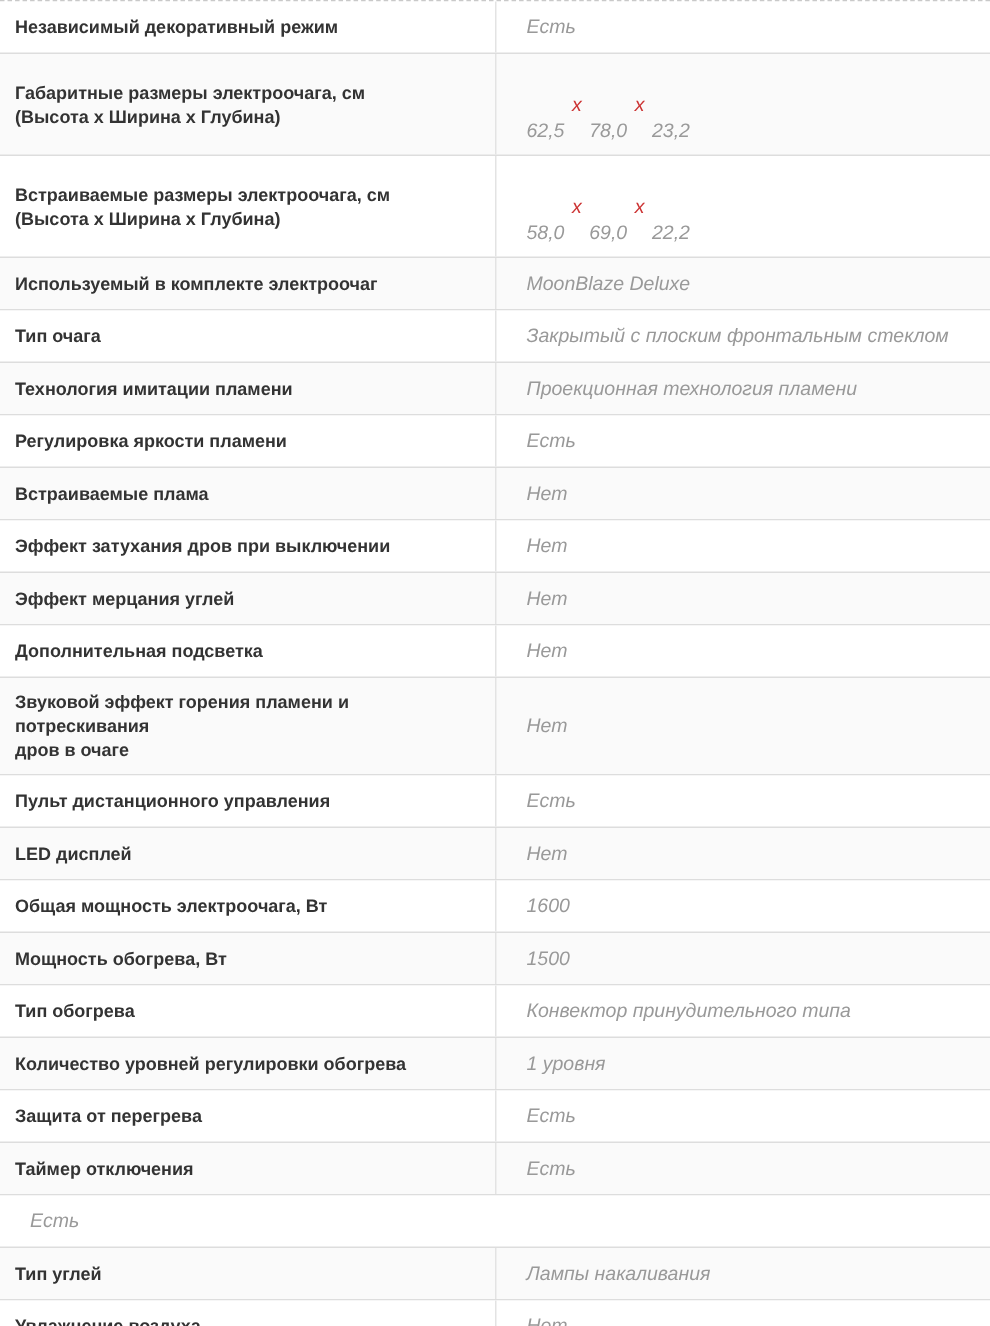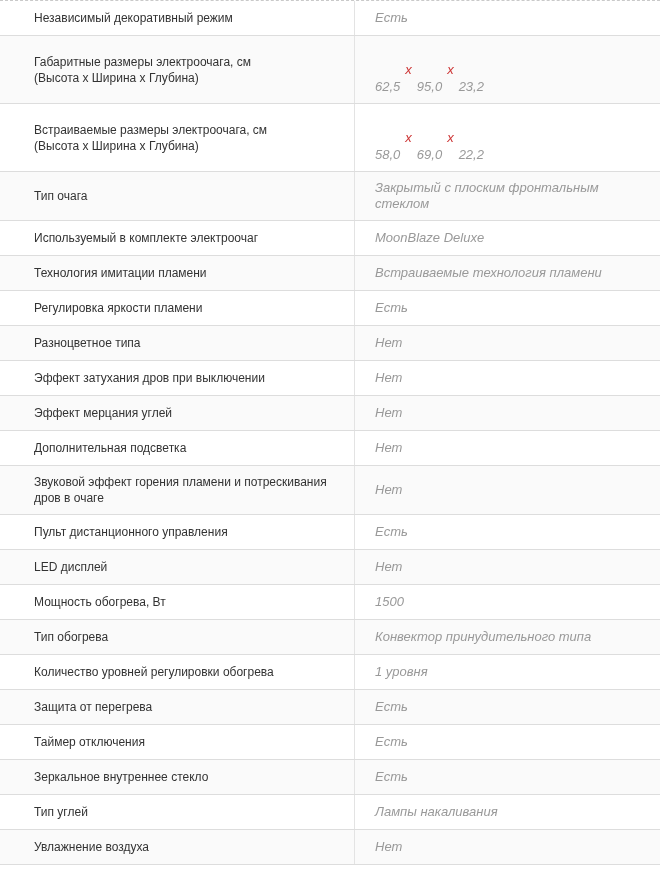--- a/index.html
+++ b/index.html
@@ -34,26 +34,25 @@
   }
   .spec-row:nth-child(even){
     background:var(--row-stripe);
   }
   .spec-label{
     width:331px;
     box-sizing:border-box;
     border-right:1px solid var(--column-divider);
     padding:8px 16px 8px 10px;
     font-size:12px;
-    font-weight:normal;
+    font-weight:bold;
     color:var(--label-text);
     line-height:16px;
     display:flex;
     align-items:center;
-    margin-left:24px;
   }
   .spec-value{
     flex:1;
     box-sizing:border-box;
     padding:8px 10px 8px 20px;
     font-size:13px;
     color:var(--value-text);
     line-height:16px;
     display:flex;
     align-items:center;
@@ -80,64 +79,64 @@
         </div>
         <div class="spec-value">Есть</div>
       </div>
       <div class="spec-row">
         <div class="spec-label">
           <span><span>Габаритные размеры электроочага, см</span><br><span>(Высота х Ширина х Глубина)</span></span>
         </div>
         <div class="spec-value">
           <span class="dim-part">62,5</span>
           <span class="dim-x">x</span>
-          <span class="dim-part">95,0</span>
+          <span class="dim-part">78,0</span>
           <span class="dim-x">x</span>
           <span class="dim-part">23,2</span>
         </div>
       </div>
       <div class="spec-row">
         <div class="spec-label">
           <span><span>Встраиваемые размеры электроочага, см</span><br><span>(Высота х Ширина х Глубина)</span></span>
         </div>
         <div class="spec-value">
           <span class="dim-part">58,0</span>
           <span class="dim-x">x</span>
           <span class="dim-part">69,0</span>
           <span class="dim-x">x</span>
           <span class="dim-part">22,2</span>
         </div>
       </div>
       <div class="spec-row">
         <div class="spec-label">
+          <span><span>Используемый в комплекте электроочаг</span></span>
+        </div>
+        <div class="spec-value">MoonBlaze Deluxe</div>
+      </div>
+      <div class="spec-row">
+        <div class="spec-label">
           <span><span>Тип очага</span></span>
         </div>
         <div class="spec-value">Закрытый с плоским фронтальным стеклом</div>
       </div>
       <div class="spec-row">
         <div class="spec-label">
-          <span><span>Используемый в комплекте электроочаг</span></span>
-        </div>
-        <div class="spec-value">MoonBlaze Deluxe</div>
-      </div>
-      <div class="spec-row">
-        <div class="spec-label">
           <span><span>Технология имитации пламени</span></span>
         </div>
-        <div class="spec-value">Встраиваемые технология пламени</div>
+        <div class="spec-value">Проекционная технология пламени</div>
       </div>
       <div class="spec-row">
         <div class="spec-label">
           <span><span>Регулировка яркости пламени</span></span>
         </div>
         <div class="spec-value">Есть</div>
       </div>
       <div class="spec-row">
         <div class="spec-label">
-          <span><span>Разноцветное типа</span></span>
+          <span><span>Встраиваемые плама</span></span>
         </div>
         <div class="spec-value">Нет</div>
       </div>
       <div class="spec-row">
         <div class="spec-label">
           <span><span>Эффект затухания дров при выключении</span></span>
         </div>
         <div class="spec-value">Нет</div>
       </div>
       <div class="spec-row">
@@ -165,20 +164,26 @@
         <div class="spec-value">Есть</div>
       </div>
       <div class="spec-row">
         <div class="spec-label">
           <span><span>LED дисплей</span></span>
         </div>
         <div class="spec-value">Нет</div>
       </div>
       <div class="spec-row">
         <div class="spec-label">
+          <span><span>Общая мощность электроочага, Вт</span></span>
+        </div>
+        <div class="spec-value">1600</div>
+      </div>
+      <div class="spec-row">
+        <div class="spec-label">
           <span><span>Мощность обогрева, Вт</span></span>
         </div>
         <div class="spec-value">1500</div>
       </div>
       <div class="spec-row">
         <div class="spec-label">
           <span><span>Тип обогрева</span></span>
         </div>
         <div class="spec-value">Конвектор принудительного типа</div>
       </div>
@@ -194,23 +199,20 @@
         </div>
         <div class="spec-value">Есть</div>
       </div>
       <div class="spec-row">
         <div class="spec-label">
           <span><span>Таймер отключения</span></span>
         </div>
         <div class="spec-value">Есть</div>
       </div>
       <div class="spec-row">
-        <div class="spec-label">
-          <span><span>Зеркальное внутреннее стекло</span></span>
-        </div>
         <div class="spec-value">Есть</div>
       </div>
       <div class="spec-row">
         <div class="spec-label">
           <span><span>Тип углей</span></span>
         </div>
         <div class="spec-value">Лампы накаливания</div>
       </div>
       <div class="spec-row">
         <div class="spec-label">

